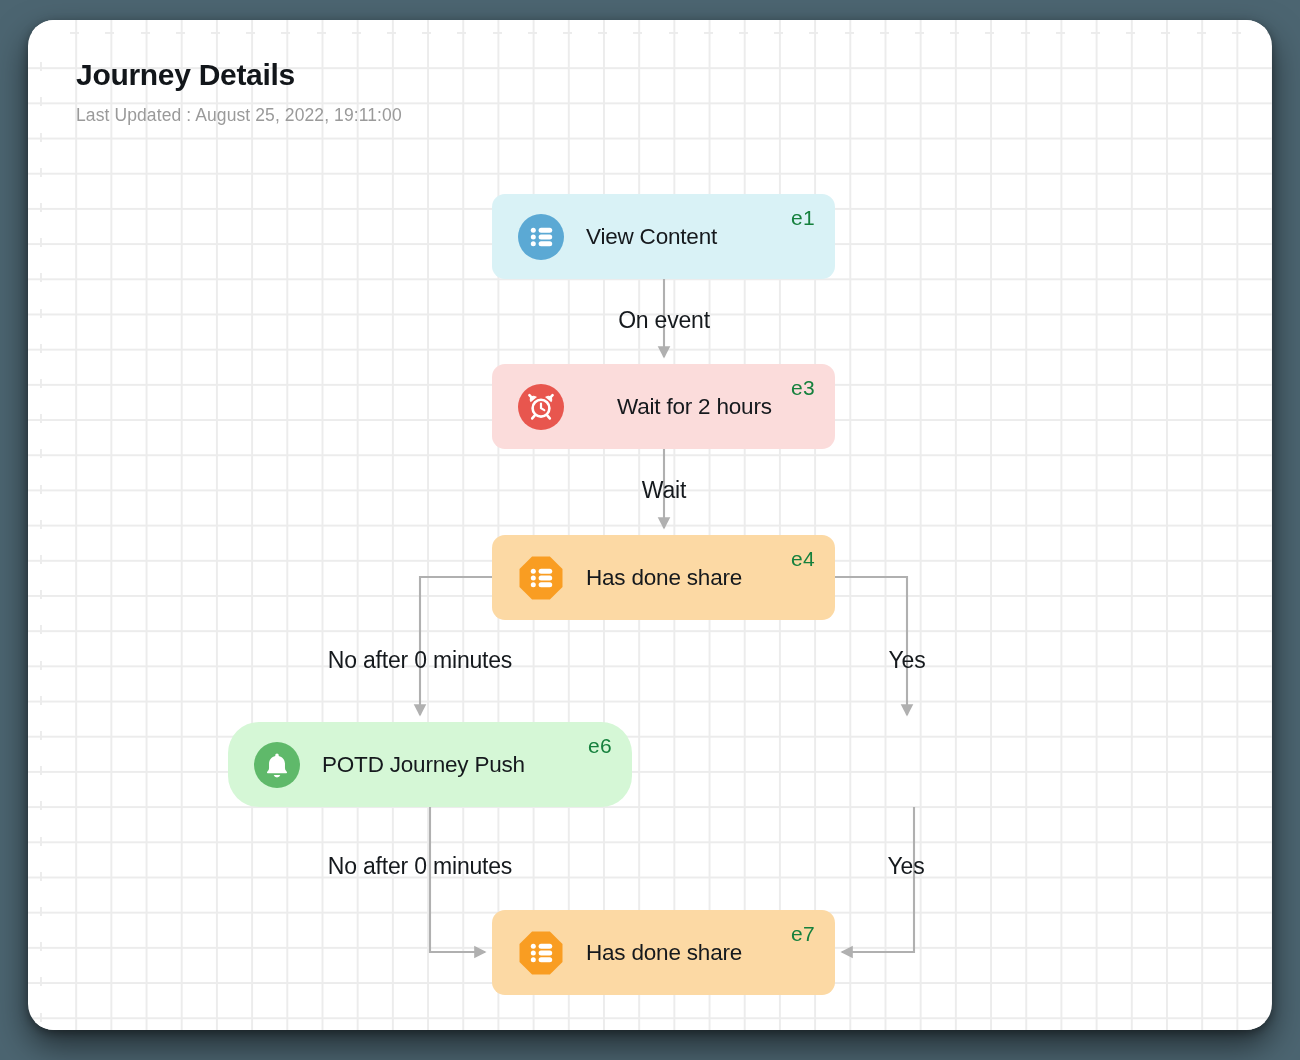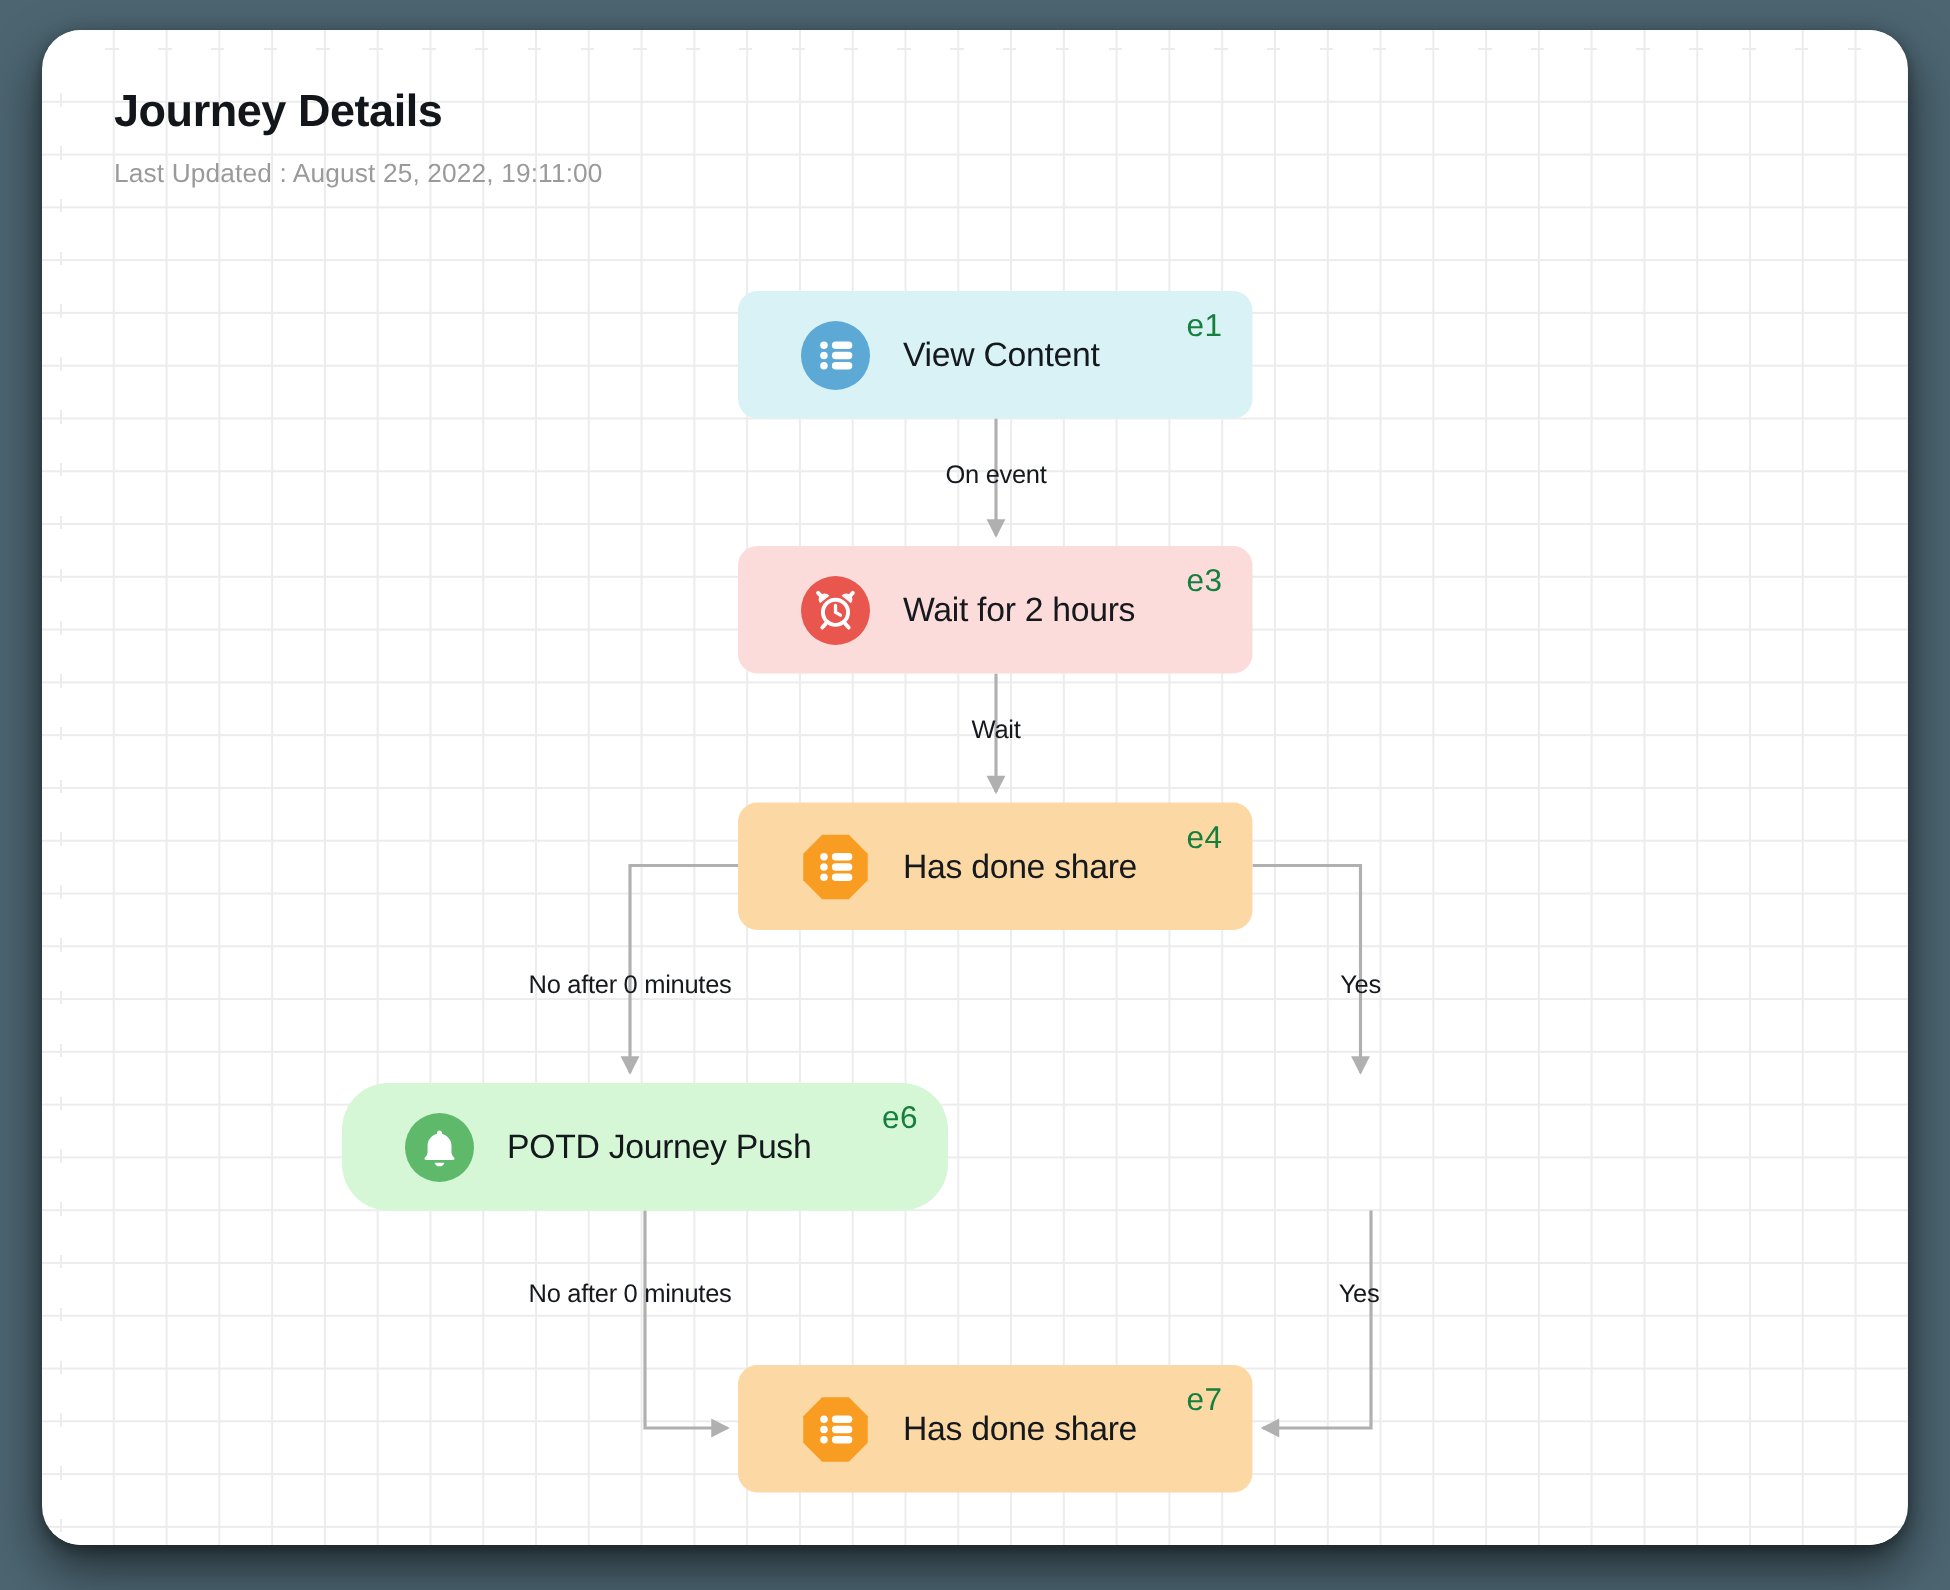--- a/index.html
+++ b/index.html
@@ -101,21 +101,21 @@
     pointer-events: none;
   }
 
   
   .node {
     position: absolute;
     display: flex;
     align-items: center;
     border-radius: 13px;
     box-sizing: border-box;
-    padding-left: 42px;
+    padding-left: 26px;
     height: 85px;
   }
   .node-icon {
     width: 46px;
     height: 46px;
     flex: 0 0 46px;
     display: flex;
     align-items: center;
     justify-content: center;
     position: relative;
@@ -139,21 +139,21 @@
 
   
   .n-cyan   { background: #d9f2f6; }
   .n-pink   { background: #fbdcdb; }
   .n-orange { background: #fcd9a4; }
   .n-green  { background: #d5f7d6; border-radius: 31px; }
 
   
   .edge-label {
     position: absolute;
-    font-size: 17px;
+    font-size: 23px;
     color: #15191d;
     letter-spacing: -0.2px;
     white-space: nowrap;
     background: transparent;
     transform: translateX(-50%);
   }
 </style>
 </head>
 <body>
 
@@ -206,21 +206,21 @@
               <circle cx="15.3" cy="23" r="2.5" fill="#fff"></circle>
               <rect x="20.6" y="20.5" width="13.6" height="5" rx="2.5" fill="#fff"></rect>
               <circle cx="15.3" cy="29.8" r="2.5" fill="#fff"></circle>
               <rect x="20.6" y="27.3" width="13.6" height="5" rx="2.5" fill="#fff"></rect>
             </svg>
           </span>
           <span class="node-label">View Content</span>
           <span class="node-badge">e1</span>
         </div>
 
-        <div class="node n-pink" style="left:464px; top:344px; width:343px;">
+        <div class="node n-pink" style="left:464px; top:344px; width:343px;gap:31px;">
           <span class="node-icon">
             <svg width="46" height="46" viewBox="0 0 46 46">
               <circle cx="23" cy="23" r="23" fill="#e8564e"></circle>
               <g fill="none" stroke="#fff" stroke-width="2.6" stroke-linecap="round">
                 <circle cx="23" cy="24.2" r="8.4"></circle>
                 <path d="M 14.4 14.4 L 11.4 11.2"></path>
                 <path d="M 31.6 14.4 L 34.6 11.2"></path>
                 <path d="M 16.6 31.6 L 14.2 34.4"></path>
                 <path d="M 29.4 31.6 L 31.8 34.4"></path>
               </g>

